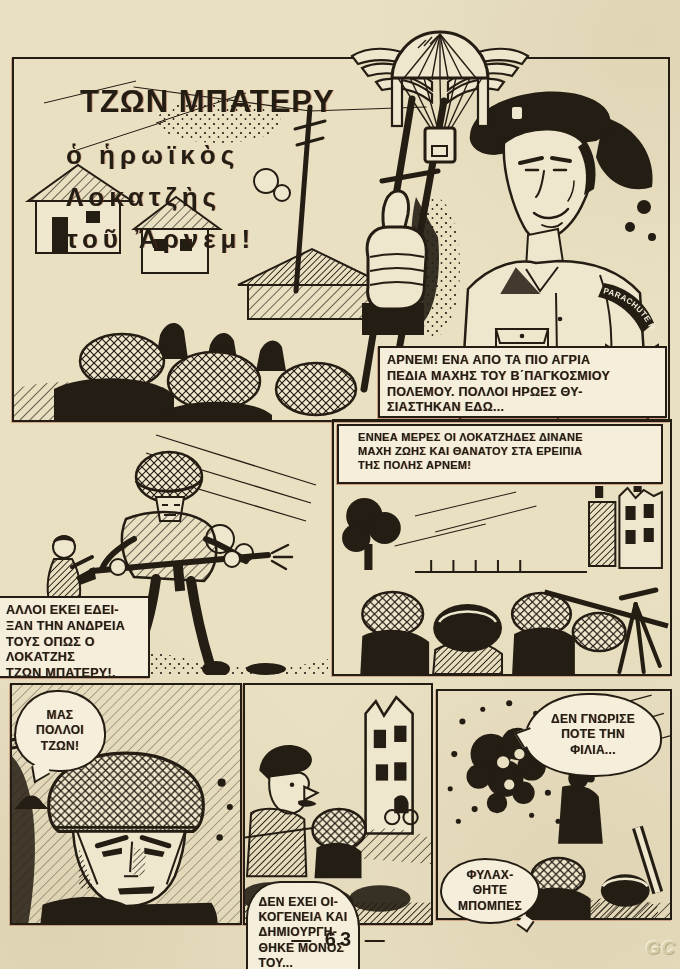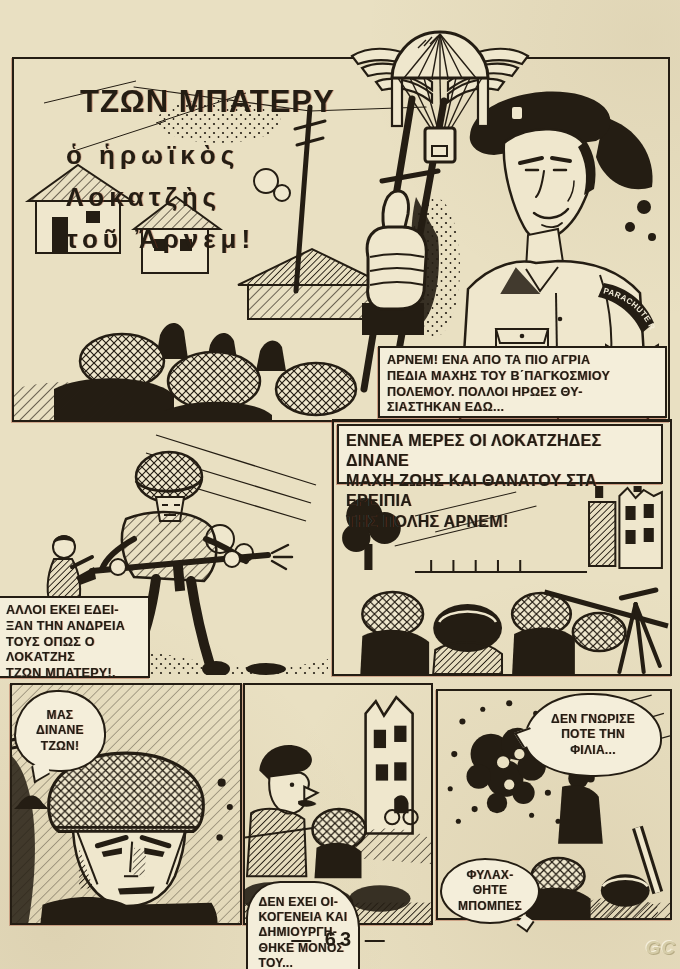--- a/index.html
+++ b/index.html
@@ -329,21 +329,21 @@
       <ellipse cx="262" cy="146" rx="26" ry="19" fill="url(#net)"></ellipse>
       <line x1="208" y1="106" x2="330" y2="140" stroke="#241d13" stroke-width="5"></line>
       <g stroke="#241d13" stroke-width="4" stroke-linecap="round">
         <line x1="298" y1="118" x2="282" y2="186"></line>
           <line x1="298" y1="118" x2="306" y2="186"></line>
           <line x1="298" y1="118" x2="322" y2="180"></line>
         <line x1="284" y1="112" x2="318" y2="104" stroke-width="5"></line>
       </g>
     </svg>
     <div class="caption" style="left:3px;top:3px;width:326px;height:60px;">
-      <span class="txt" style="font-size:16px;">ΕΝΝΕΑ ΜΕΡΕΣ ΟΙ ΛΟΚΑΤΖΗΔΕΣ ΔΙΝΑΝΕ
+      <span class="txt" style="font-size:11px;margin-left:12px;">ΕΝΝΕΑ ΜΕΡΕΣ ΟΙ ΛΟΚΑΤΖΗΔΕΣ ΔΙΝΑΝΕ
 ΜΑΧΗ ΖΩΗΣ ΚΑΙ ΘΑΝΑΤΟΥ ΣΤΑ ΕΡΕΙΠΙΑ
 ΤΗΣ ΠΟΛΗΣ ΑΡΝΕΜ!</span>
     </div>
   </div>
 
   <div class="panel" style="left:10px;top:683px;width:228px;height:238px;">
     <svg class="artwork" viewBox="0 0 224 234" preserveAspectRatio="none">
       <rect width="224" height="234" fill="url(#hatch)" opacity=".5"></rect>
       <path d="M0 70 C20 90 30 150 16 234 L0 234 Z" fill="#241d13" opacity=".85"></path>
       <g stroke="#241d13" stroke-width="3" stroke-linecap="round">
@@ -375,21 +375,21 @@
       <path d="M30 216 C60 206 90 206 112 216 L196 214 C200 220 202 227 202 234 L28 234 Z" fill="#241d13"></path>
       <circle cx="206" cy="96" r="4" fill="#241d13"></circle>
         <circle cx="214" cy="120" r="3" fill="#241d13"></circle>
         <circle cx="204" cy="150" r="3.2" fill="#241d13"></circle>
     </svg>
   </div>
 
   <div class="balloon" style="left:14px;top:690px;width:92px;height:82px;">
     <span class="tail" style="left:16px;bottom:-9px;transform:rotate(80deg) skew(20deg);"></span>
     <span class="txt">ΜΑΣ
-ΔΙΝΑΝΕ
+ΠΟΛΛΟΙ
 ΤΖΩΝ!</span>
   </div>
 
   <div class="panel" style="left:243px;top:683px;width:186px;height:238px;">
     <svg class="artwork" viewBox="0 0 182 234" preserveAspectRatio="none">
       <path d="M118 28 L128 16 L136 30 L148 12 L164 28 L164 146 L118 146 Z" fill="#efe7cd" stroke="#241d13" stroke-width="2.5"></path>
       <rect x="126" y="44" width="12" height="18" fill="#241d13"></rect>
         <rect x="146" y="40" width="12" height="16" fill="#241d13"></rect>
       <rect x="128" y="78" width="12" height="16" fill="#241d13"></rect>
         <rect x="146" y="76" width="12" height="18" fill="#241d13"></rect>

